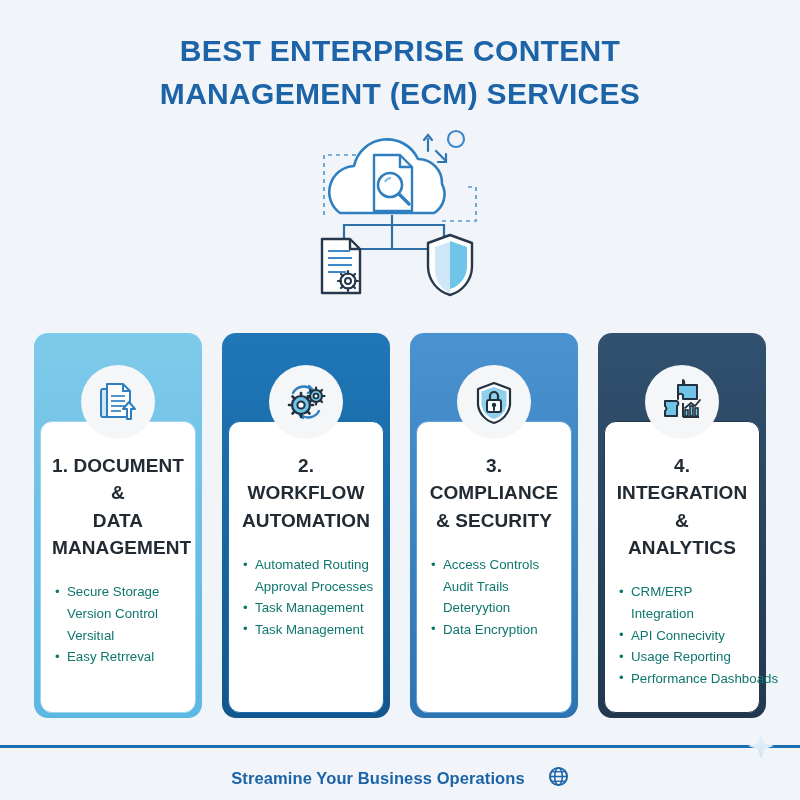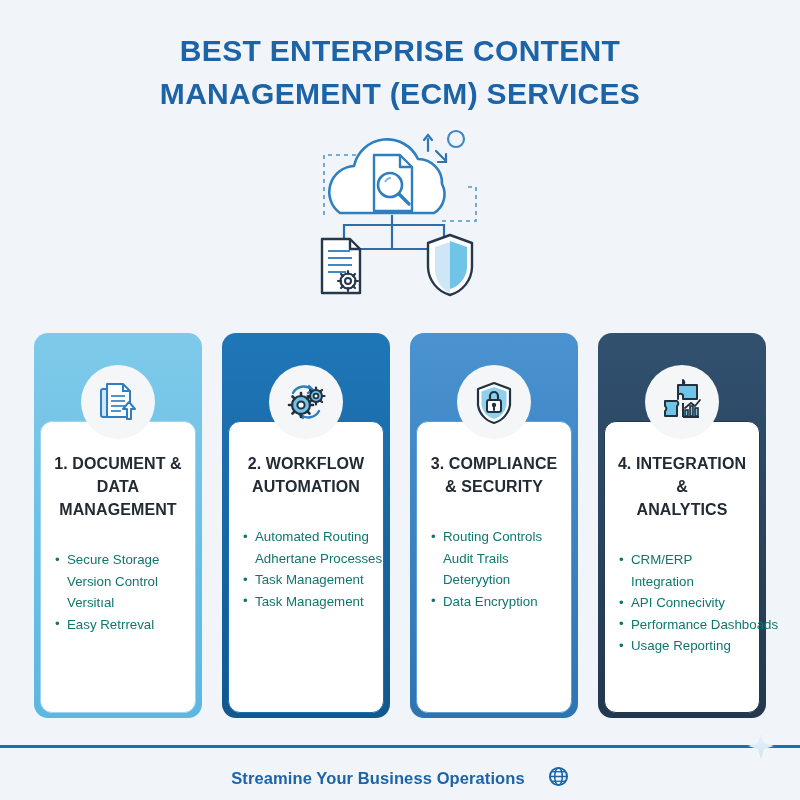--- a/index.html
+++ b/index.html
@@ -76,26 +76,26 @@
     transform: translateX(-50%);
     width: 74px; height: 74px;
     border-radius: 50%;
     background: #f4f6f8;
     display: flex;
     align-items: center;
     justify-content: center;
     z-index: 3;
   }
   .card-title {
-    font-size: 16px;
+    font-size: 19px;
     font-weight: bold;
     color: #222b33;
     line-height: 1.44;
     letter-spacing: .1px;
-    margin-bottom: 28px;
+    margin-bottom: 20px;
     white-space: pre-line;
   }
   .bullets {
     list-style: none;
     text-align: left;
     padding-left: 3px;
   }
   .bullets li {
     font-size: 13.3px;
     color: #0f766e;
@@ -287,21 +287,21 @@
               <path d="M-6 6 l1.4 -1.4"></path>
           </g>
         </g>
       </svg>
     </div>
     <div class="card-panel" style="border-color:#1a6fb0">
       <div class="card-title">2. WORKFLOW
 AUTOMATION</div>
       <ul class="bullets">
         <li class="dot">Automated Routing</li>
-        <li>Adhertane Processes</li>
+        <li>Approval Processes</li>
         <li class="dot">Task Management</li>
         <li class="dot">Task Management</li>
       </ul>
     </div>
   </div>
 
   <div class="card">
     <div class="card-header" style="background:linear-gradient(180deg,#4a93d0,#2f74b2)"></div>
     <div class="icon-badge">
       <svg width="46" height="46" viewBox="0 0 46 46">
@@ -310,21 +310,21 @@
         <rect x="16" y="21" width="14" height="12" rx="2" fill="#ffffff" stroke="#22313f" stroke-width="2"></rect>
         <path d="M19 21 v-4 a4 4 0 0 1 8 0 v4" fill="none" stroke="#22313f" stroke-width="2.2"></path>
         <circle cx="23" cy="26" r="2.2" fill="#22313f"></circle>
         <path d="M23 27.5 v3.4" stroke="#22313f" stroke-width="2" stroke-linecap="round"></path>
       </svg>
     </div>
     <div class="card-panel" style="border-color:#5f9fd4">
       <div class="card-title">3. COMPLIANCE
 &amp; SECURITY</div>
       <ul class="bullets">
-        <li class="dot">Routing Controls</li>
+        <li class="dot">Access Controls</li>
         <li>Audit Trails</li>
         <li>Deteryytion</li>
         <li class="dot">Data Encryption</li>
       </ul>
     </div>
   </div>
 
   <div class="card">
     <div class="card-header" style="background:linear-gradient(180deg,#31516f,#22384f)"></div>
     <div class="icon-badge">
@@ -343,22 +343,22 @@
         <path d="M26 29 l6 -5 l4 3 l5 -6" fill="none" stroke="#22313f" stroke-width="1.8" stroke-linecap="round"></path>
       </svg>
     </div>
     <div class="card-panel" style="border-color:#22384f">
       <div class="card-title">4. INTEGRATION &amp;
 ANALYTICS</div>
       <ul class="bullets">
         <li class="dot">CRM/ERP</li>
         <li>Integration</li>
         <li class="dot">API Connecivity</li>
+        <li class="dot">Usage Reporting</li>
         <li class="dot">Performance Dashboads</li>
-        <li class="dot">Usage Reporting</li>
       </ul>
     </div>
   </div>
 
 </div>
 
 <div class="footer-rule"></div>
 <div class="diamond"></div>
 <div class="footer">
   <span class="footer-text">Streamine Your Business Operations</span>

